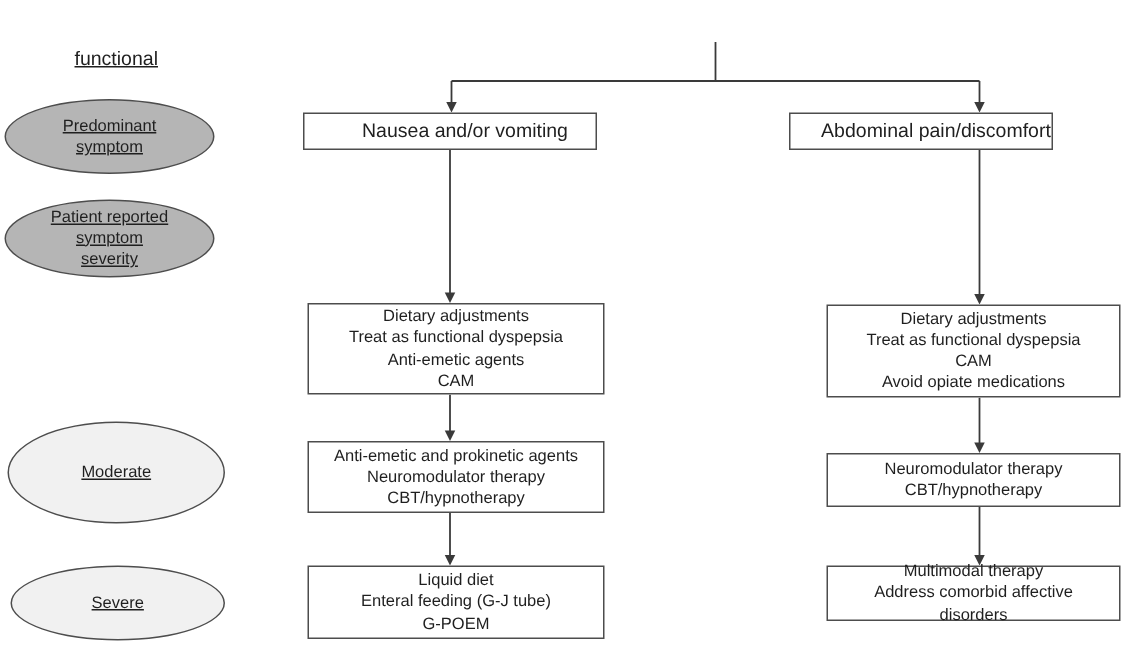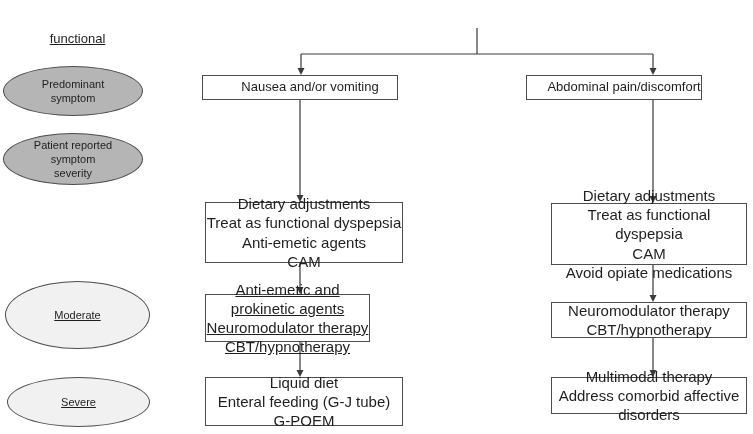--- a/index.html
+++ b/index.html
@@ -15,27 +15,27 @@
   .connectors{position:absolute; left:0; top:0; width:753px; height:434px;}
   .connectors path{stroke:var(--line); stroke-width:1.2; fill:none;}
   .connectors polygon{fill:var(--line); stroke:none;}
   .box{
     position:absolute; background:var(--box-fill); border:1px solid var(--box-border);
     display:flex; align-items:center; justify-content:center; text-align:center;
     white-space:pre-line; box-sizing:border-box; line-height:1.28;
   }
   .title-box{font-size:15px; letter-spacing:.5px;}
   .header-box{font-size:13px;padding-left:20px;}
-  .body-box{font-size:15px;}
+  .body-box{font-size:11px;}
   .ellipse{
     position:absolute; border:1px solid var(--ellipse-border); border-radius:50%;
     display:flex; align-items:center; justify-content:center; text-align:center;
     white-space:pre-line; box-sizing:border-box; font-size:11px; line-height:1.3;
   }
-  .ellipse.dark{background:var(--dark-fill);}
+  .ellipse.dark{background:var(--dark-fill);text-decoration:underline;}
   .ellipse.light{background:var(--light-fill);}
   .underlined{text-decoration:underline;}
   .modifiers-heading{
     position:absolute; left:30px; top:31px; width:95px; text-align:center;
     font-size:13px; text-decoration:underline;
   }
 </style>
 </head>
 <body>
 
@@ -79,21 +79,21 @@
 
   <div class="box header-box" style="left:202px; top:75px; width:196px; height:25px;">Nausea and/or vomiting</div>
 
   <div class="box header-box" style="left:526px; top:75px; width:176px; height:25px;">Abdominal pain/discomfort</div>
 
   <div class="box body-box" style="left:205px; top:202px; width:198px; height:61px;">Dietary adjustments
 Treat as functional dyspepsia
 Anti-emetic agents
 CAM</div>
 
-  <div class="box body-box" style="left:205px; top:294px; width:165px; height:48px;text-decoration:underline;">Anti-emetic and prokinetic agents
+  <div class="box body-box" style="left:205px; top:294px; width:198px; height:48px;">Anti-emetic and prokinetic agents
 Neuromodulator therapy
 CBT/hypnotherapy</div>
 
   <div class="box body-box" style="left:205px; top:377px; width:198px; height:49px;">Liquid diet
 Enteral feeding (G-J tube)
 G-POEM</div>
 
   <div class="box body-box" style="left:551px; top:203px; width:196px; height:62px;">Dietary adjustments
 Treat as functional dyspepsia
 CAM

